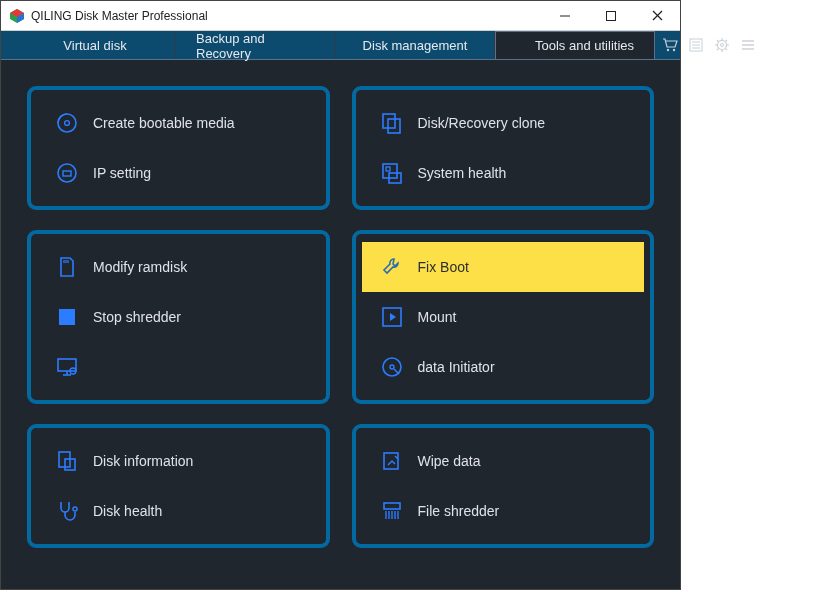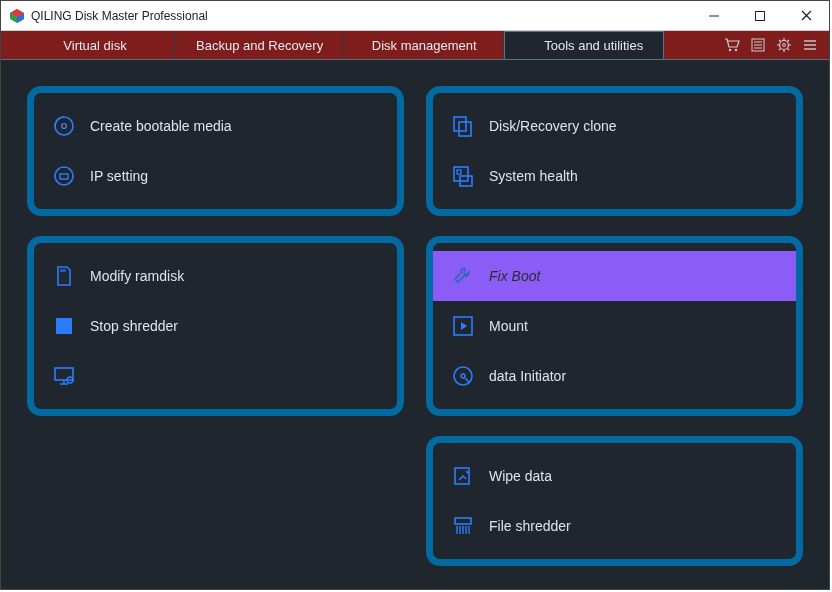--- a/index.html
+++ b/index.html
@@ -5,21 +5,21 @@
   * { box-sizing: border-box; }
   html, body { margin: 0; padding: 0; }
   body {
     font-family: "Segoe UI", Tahoma, sans-serif;
     background: #fff;
     width: 832px;
     height: 592px;
     overflow: hidden;
   }
   .window {
-    width: 830px;
+    width: 681px;
     height: 590px;
     border: 1px solid #444;
     background: #20262e;
     position: relative;
   }
   
   .titlebar {
     height: 30px;
     background: #fff;
     display: flex;
@@ -47,21 +47,21 @@
     display: flex;
     align-items: center;
     justify-content: center;
     cursor: pointer;
   }
   .win-btn svg { display: block; }
 
   
   .tabstrip {
     height: 28px;
-    background: #7f1d1d;
+    background: #0c4a6e;
     display: flex;
     align-items: stretch;
     padding-left: 14px;
   }
   .tab {
     border: 1px solid transparent;
     border-bottom: none;
     color: #e6e9ee;
     font-size: 13px;
     display: flex;
@@ -108,43 +108,42 @@
     gap: 22px;
     padding: 26px;
   }
   .col {
     width: 380px;
     display: flex;
     flex-direction: column;
     gap: 20px;
   }
   .card {
-    border: 7px solid #0369a1;
-    border-radius: 14px;
-    padding: 8px 0;
+    border: 4px solid #0369a1;
+    border-radius: 9px;
+    padding: 8px 6px;
   }
   .item {
     display: flex;
     align-items: center;
     height: 50px;
     padding: 0 14px;
     cursor: pointer;
     color: #dfe3e8;
     font-size: 14px;
   }
   .item .iconwrap {
     width: 32px;
     display: flex;
     justify-content: center;
     margin-right: 10px;
   }
   .item.selected {
-    background: #8b5cf6;
+    background: #fde047;
     color: #2b2f33;
-    font-style: italic;
   }
   .item.selected svg .stroke { stroke: #2b6cb0 !important; }
 
   svg .stroke { stroke: #2c7cff; fill: none; }
   svg .fill { fill: #2c7cff; }
 </style>
 </head>
 <body>
 
 <div class="window">
@@ -286,20 +285,41 @@
             <svg width="24" height="24" viewBox="0 0 24 24">
                 <rect class="stroke" x="3" y="4" width="18" height="12" stroke-width="1.6"></rect>
                 <line class="stroke" x1="8" y1="20" x2="16" y2="20" stroke-width="1.6"></line>
                 <line class="stroke" x1="12" y1="16" x2="12" y2="20" stroke-width="1.6"></line>
                 <circle class="stroke" cx="18" cy="16" r="3" stroke-width="1.3"></circle>
               </svg>
           </span>
         </div>
       </div>
 
+      <div class="card">
+        <div class="item">
+          <span class="iconwrap">
+            <svg width="24" height="24" viewBox="0 0 24 24">
+                <rect class="stroke" x="4" y="3" width="11" height="15" stroke-width="1.6"></rect>
+                <rect class="stroke" x="10" y="10" width="10" height="11" stroke-width="1.6"></rect>
+              </svg>
+          </span>
+          <span>Disk information</span>
+        </div>
+        <div class="item">
+          <span class="iconwrap">
+            <svg width="24" height="24" viewBox="0 0 24 24">
+                <path class="stroke" d="M6 3v6a4 4 0 0 0 8 0V3" stroke-width="1.6"></path>
+                <path class="stroke" d="M10 13v3a5 5 0 0 0 10 0v-3" stroke-width="1.6"></path>
+                <circle class="stroke" cx="20" cy="10" r="2" stroke-width="1.5"></circle>
+              </svg>
+          </span>
+          <span>Disk health</span>
+        </div>
+      </div>
 
     </div>
 
     <div class="col">
 
       <div class="card">
         <div class="item">
           <span class="iconwrap">
             <svg width="24" height="24" viewBox="0 0 24 24">
                 <rect class="stroke" x="3" y="3" width="12" height="14" stroke-width="1.6"></rect>

